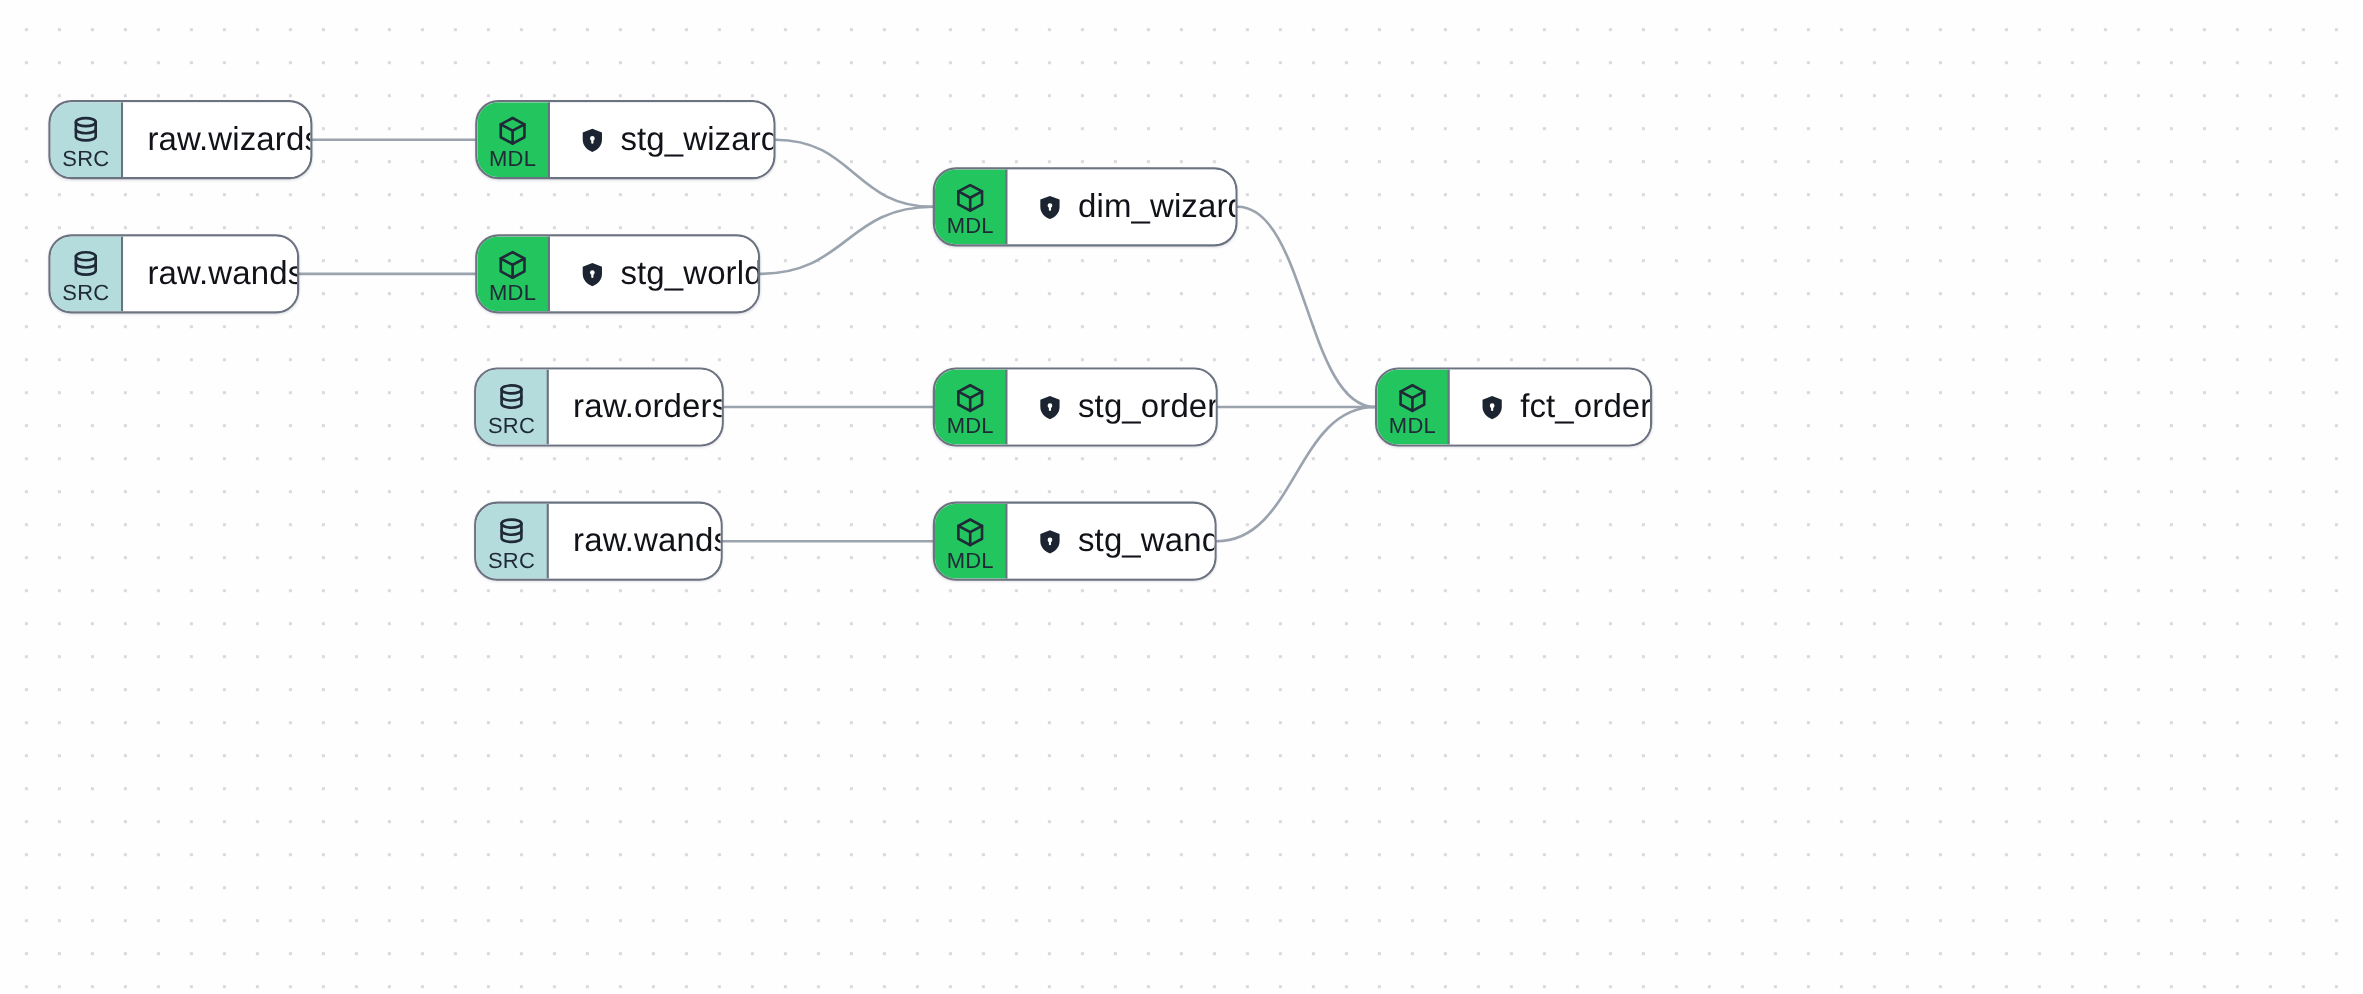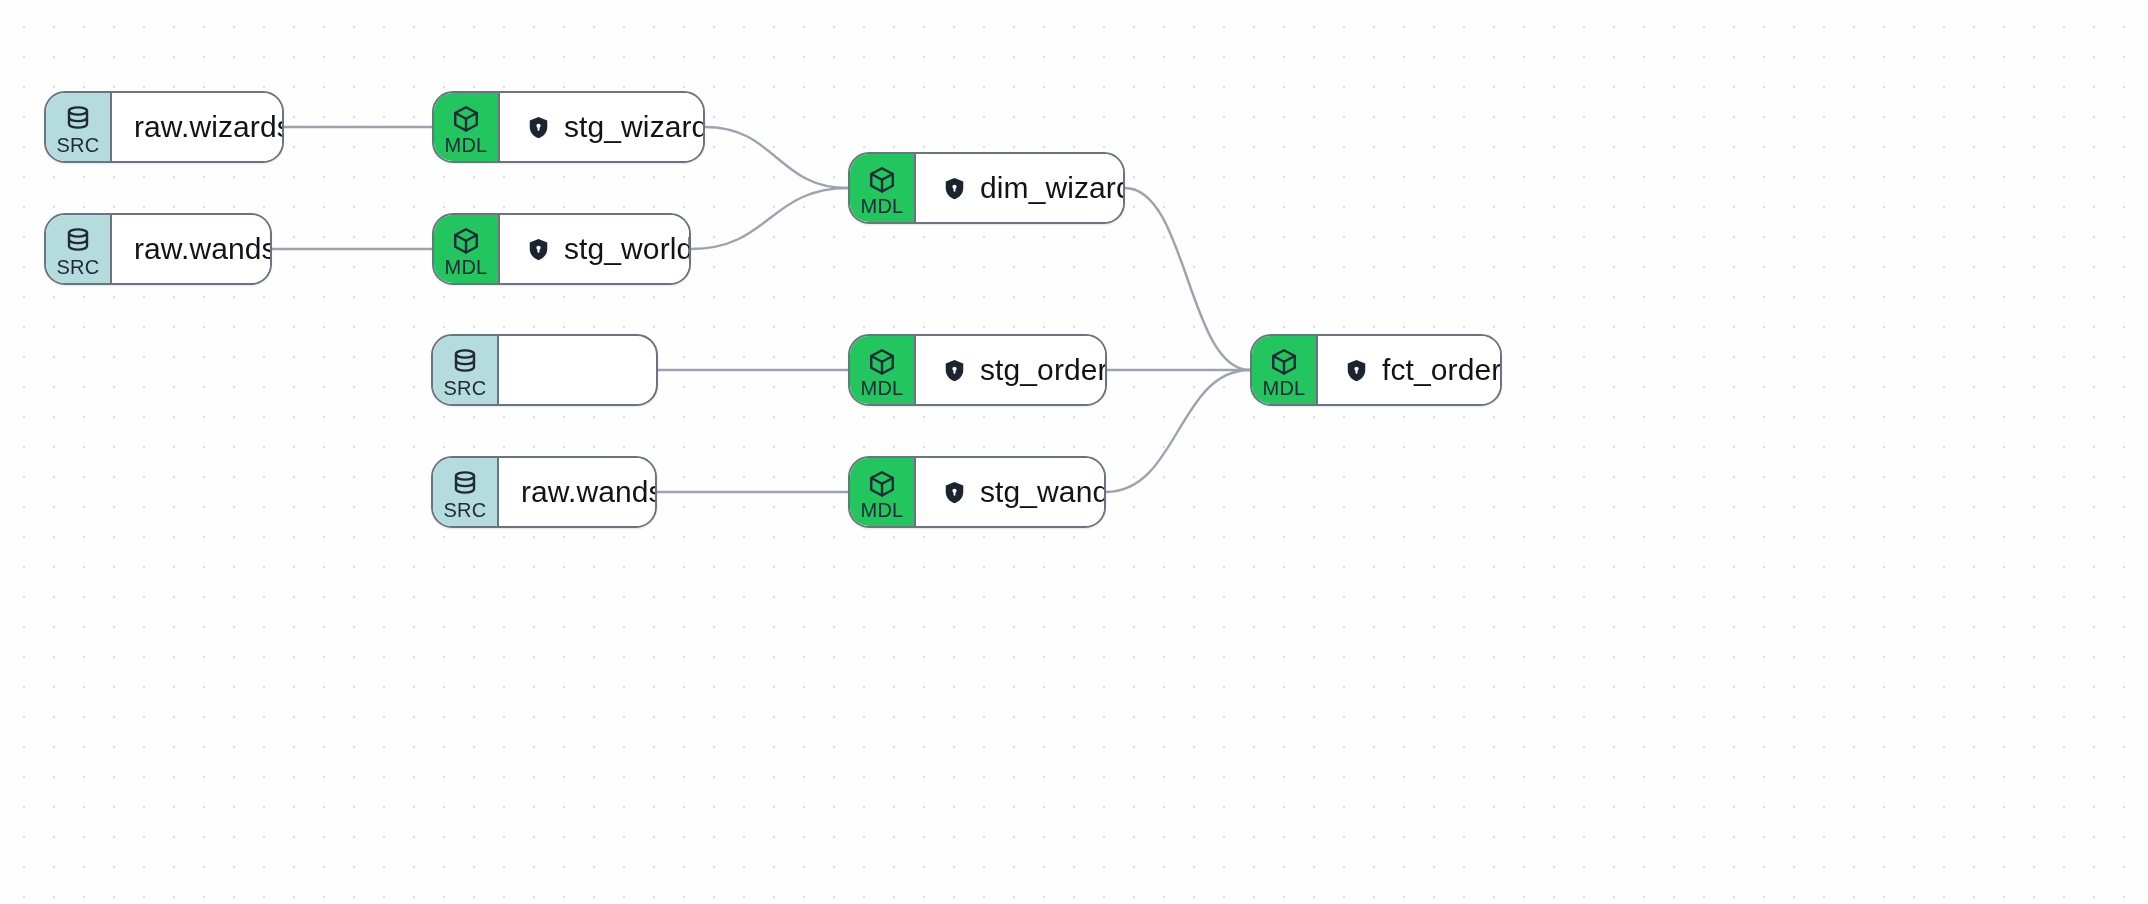--- a/index.html
+++ b/index.html
@@ -143,20 +143,23 @@
       </div>
       <div class="node src" style="left: 431px; top: 334px; width: 227px; height: 72px;">
         <div class="node-badge">
           <span class="badge-icon"><svg width="30" height="30" viewBox="0 0 24 24" fill="none" stroke="#1f2937" stroke-width="1.9" stroke-linecap="round" stroke-linejoin="round">
               <ellipse cx="12" cy="5.6" rx="7.2" ry="2.9"></ellipse>
               <path d="M4.8 5.6 v5.2 c0 1.6 3.22 2.9 7.2 2.9 s7.2 -1.3 7.2 -2.9 v-5.2"></path>
               <path d="M4.8 10.8 v5.2 c0 1.6 3.22 2.9 7.2 2.9 s7.2 -1.3 7.2 -2.9 v-5.2"></path>
             </svg></span>
           <span class="badge-text">SRC</span>
         </div>
+        <div class="node-body">
+          <span class="node-label">raw.orders</span>
+        </div>
       </div>
       <div class="node src" style="left: 431px; top: 456px; width: 226px; height: 72px;">
         <div class="node-badge">
           <span class="badge-icon"><svg width="30" height="30" viewBox="0 0 24 24" fill="none" stroke="#1f2937" stroke-width="1.9" stroke-linecap="round" stroke-linejoin="round">
               <ellipse cx="12" cy="5.6" rx="7.2" ry="2.9"></ellipse>
               <path d="M4.8 5.6 v5.2 c0 1.6 3.22 2.9 7.2 2.9 s7.2 -1.3 7.2 -2.9 v-5.2"></path>
               <path d="M4.8 10.8 v5.2 c0 1.6 3.22 2.9 7.2 2.9 s7.2 -1.3 7.2 -2.9 v-5.2"></path>
             </svg></span>
           <span class="badge-text">SRC</span>
         </div>

